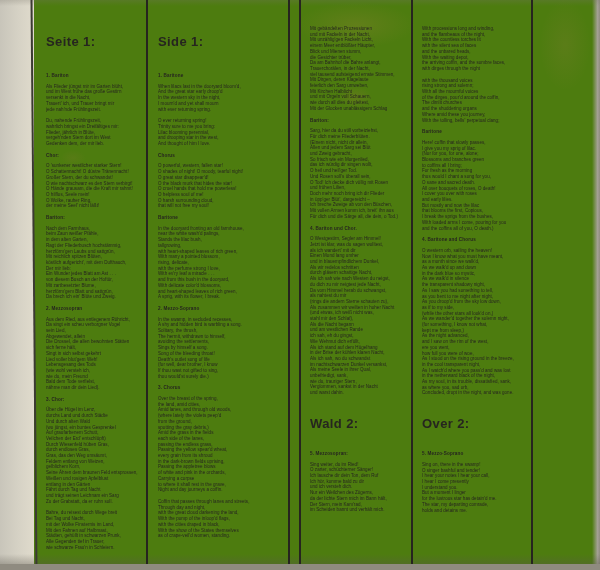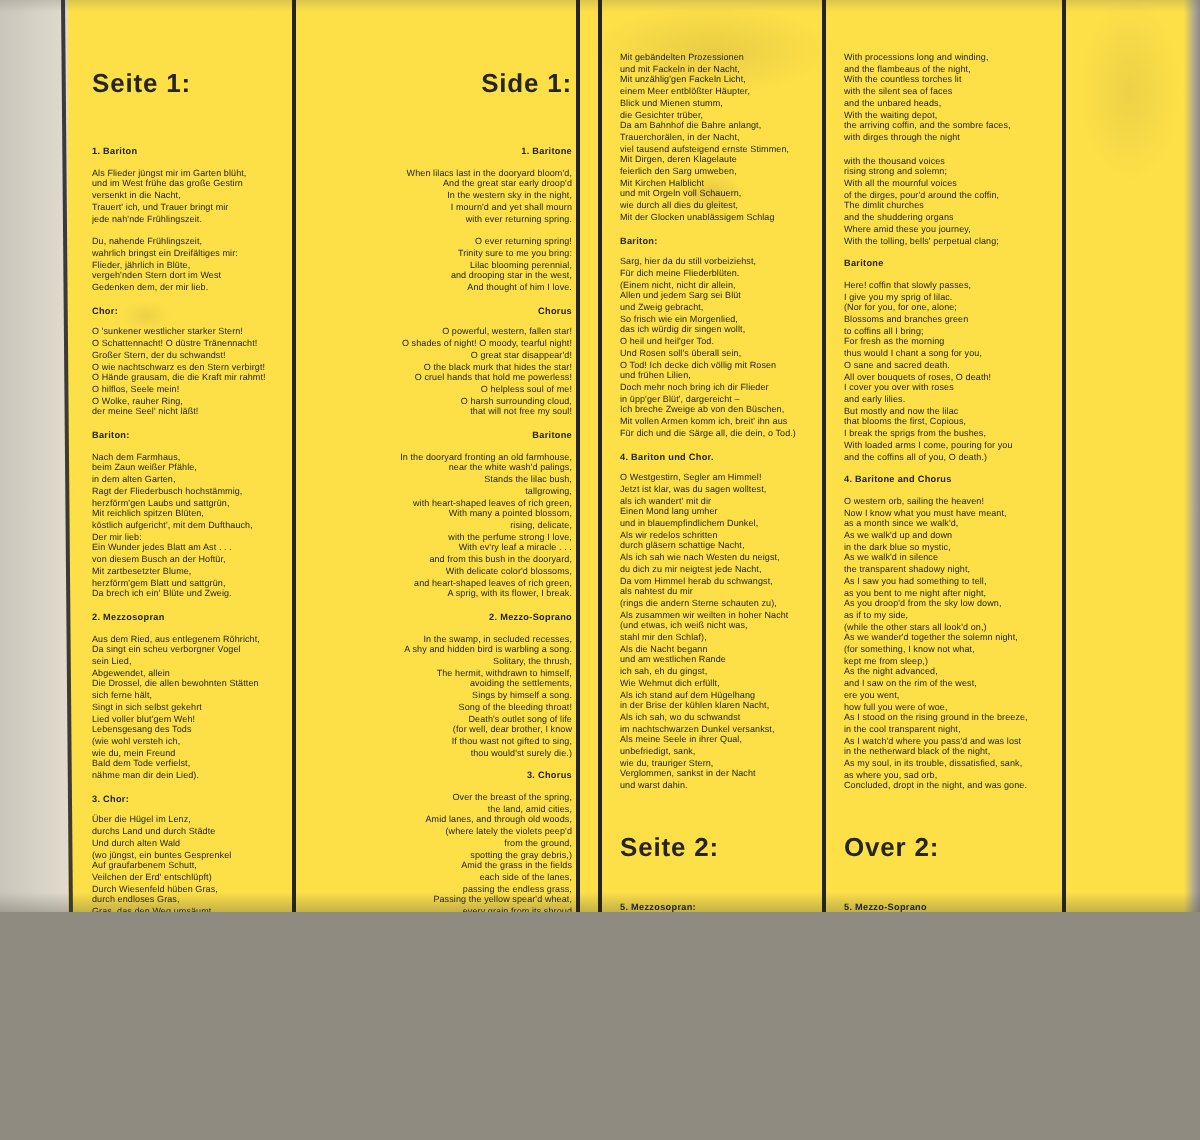--- a/index.html
+++ b/index.html
@@ -1,17 +1,17 @@
 <!DOCTYPE html>
 <html><head>
 <meta charset="utf-8">
 <style>
   html,body{margin:0;padding:0;background:#8f8b80;}
-  .scene{position:relative;width:600px;height:456px;overflow:hidden;
-    background:#fde047;font-family:"Liberation Sans",sans-serif;}
+  .scene{position:relative;width:600px;height:564px;overflow:hidden;
+    background:#4d7c0f;font-family:"Liberation Sans",sans-serif;}
   
   .edge-left{position:absolute;left:0;top:0;width:34px;height:570px;
     background:linear-gradient(90deg,#c8c5ba 0%,#d6d2c5 55%,#e0dbcc 100%);}
   .edge-right{position:absolute;right:0;top:0;width:8px;height:570px;
     background:linear-gradient(90deg,rgba(0,0,0,0) 0%,#a5a196 70%,#8f8b80 100%);}
   .edge-bottom{position:absolute;left:0;bottom:0;width:600px;height:10px;
     background:linear-gradient(0deg,rgba(90,86,76,.35) 0%,rgba(90,86,76,0) 100%);}
   .edge-top{position:absolute;left:0;top:0;width:600px;height:6px;
     background:linear-gradient(180deg,rgba(120,116,104,.25) 0%,rgba(120,116,104,0) 100%);}
   .fold-line{position:absolute;left:33px;top:-6px;width:2px;height:584px;
@@ -24,21 +24,21 @@
     background:radial-gradient(ellipse at center,rgba(168,136,62,.22) 0%,rgba(168,136,62,0) 70%);}
   .s2{left:338px;top:86px;width:34px;height:22px;
     background:radial-gradient(ellipse at center,rgba(150,118,52,.25) 0%,rgba(150,118,52,0) 70%);}
   .s3{left:540px;top:0px;width:50px;height:90px;
     background:radial-gradient(ellipse at center,rgba(160,130,70,.16) 0%,rgba(160,130,70,0) 72%);}
   .s4{left:60px;top:150px;width:26px;height:16px;
     background:radial-gradient(ellipse at center,rgba(150,120,60,.14) 0%,rgba(150,120,60,0) 70%);}
   
   .col{position:absolute;color:#26251f;overflow:hidden;}
   .col1{left:46px;top:34px;width:98px;height:534px;}
-  .col2{left:158px;top:34px;width:128px;height:534px;text-align:right;}
+  .col2{left:158px;top:34px;width:128px;height:534px;}
   .col3{left:310px;top:26px;width:99px;height:542px;}
   .col4{left:422px;top:26px;width:107px;height:542px;}
   .col-title{font-size:13px;font-weight:bold;letter-spacing:.4px;margin:0 0 24px 0;}
   .col-title.mid{margin-top:20px;margin-bottom:20px;}
   .section-label{font-size:4.6px;line-height:5.7px;margin:6px 0 5px 0;font-weight:bold;letter-spacing:.15px;}
   .stanza{margin:0 0 6px 0;}
   .line{font-size:4.5px;line-height:5.7px;white-space:nowrap;letter-spacing:.05px;}
 </style>
 </head>
 <body>
@@ -299,21 +299,21 @@
         <div class="line">Als ich stand auf dem Hügelhang</div>
         <div class="line">in der Brise der kühlen klaren Nacht,</div>
         <div class="line">Als ich sah, wo du schwandst</div>
         <div class="line">im nachtschwarzen Dunkel versankst,</div>
         <div class="line">Als meine Seele in ihrer Qual,</div>
         <div class="line">unbefriedigt, sank,</div>
         <div class="line">wie du, trauriger Stern,</div>
         <div class="line">Verglommen, sankst in der Nacht</div>
         <div class="line">und warst dahin.</div>
       </div>
-      <div class="col-title mid">Seite 2:</div>
+      <div class="col-title mid">Wald 2:</div>
       <div class="section-label">5. Mezzosopran:</div>
       <div class="stanza">
         <div class="line">Sing weiter, du im Ried!</div>
         <div class="line">O zarter, schüchterner Sänger!</div>
         <div class="line">Ich lausche dir dein Ton, dem Ruf</div>
         <div class="line">Ich hör, komme bald zu dir</div>
         <div class="line">und ich versteh dich.</div>
         <div class="line">Nur ein Weilchen des Zögerns,</div>
         <div class="line">da der lichte Stern mich im Bann hält,</div>
         <div class="line">Der Stern, mein Kam'rad,</div>

